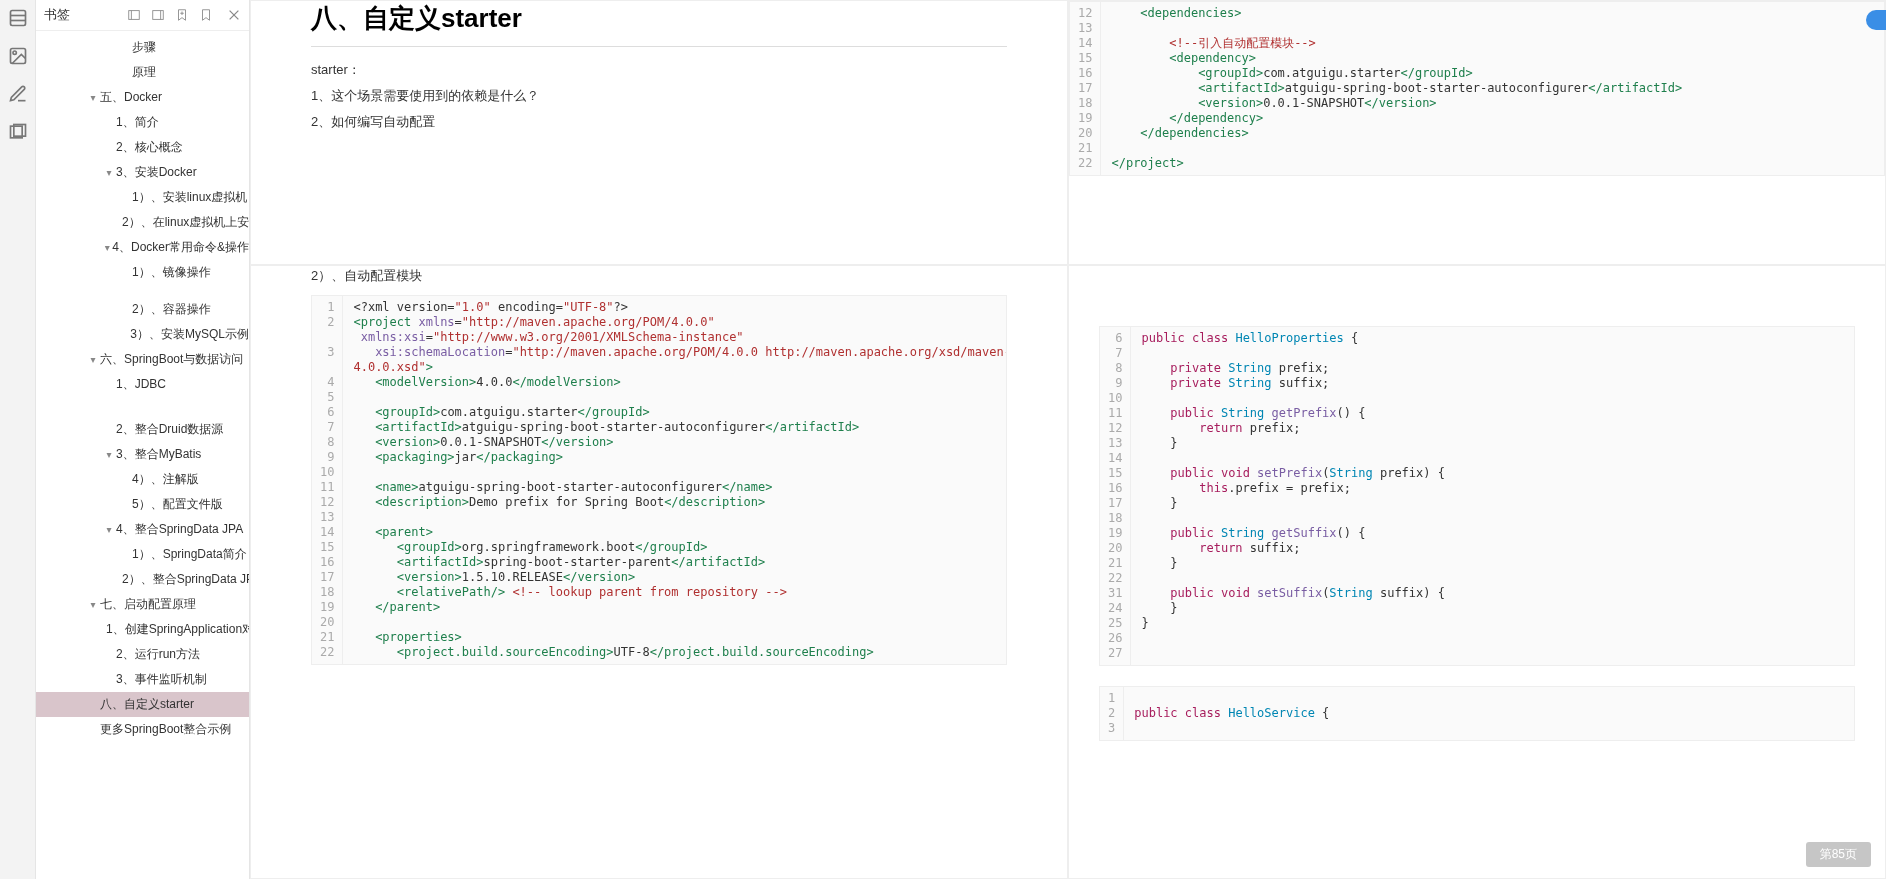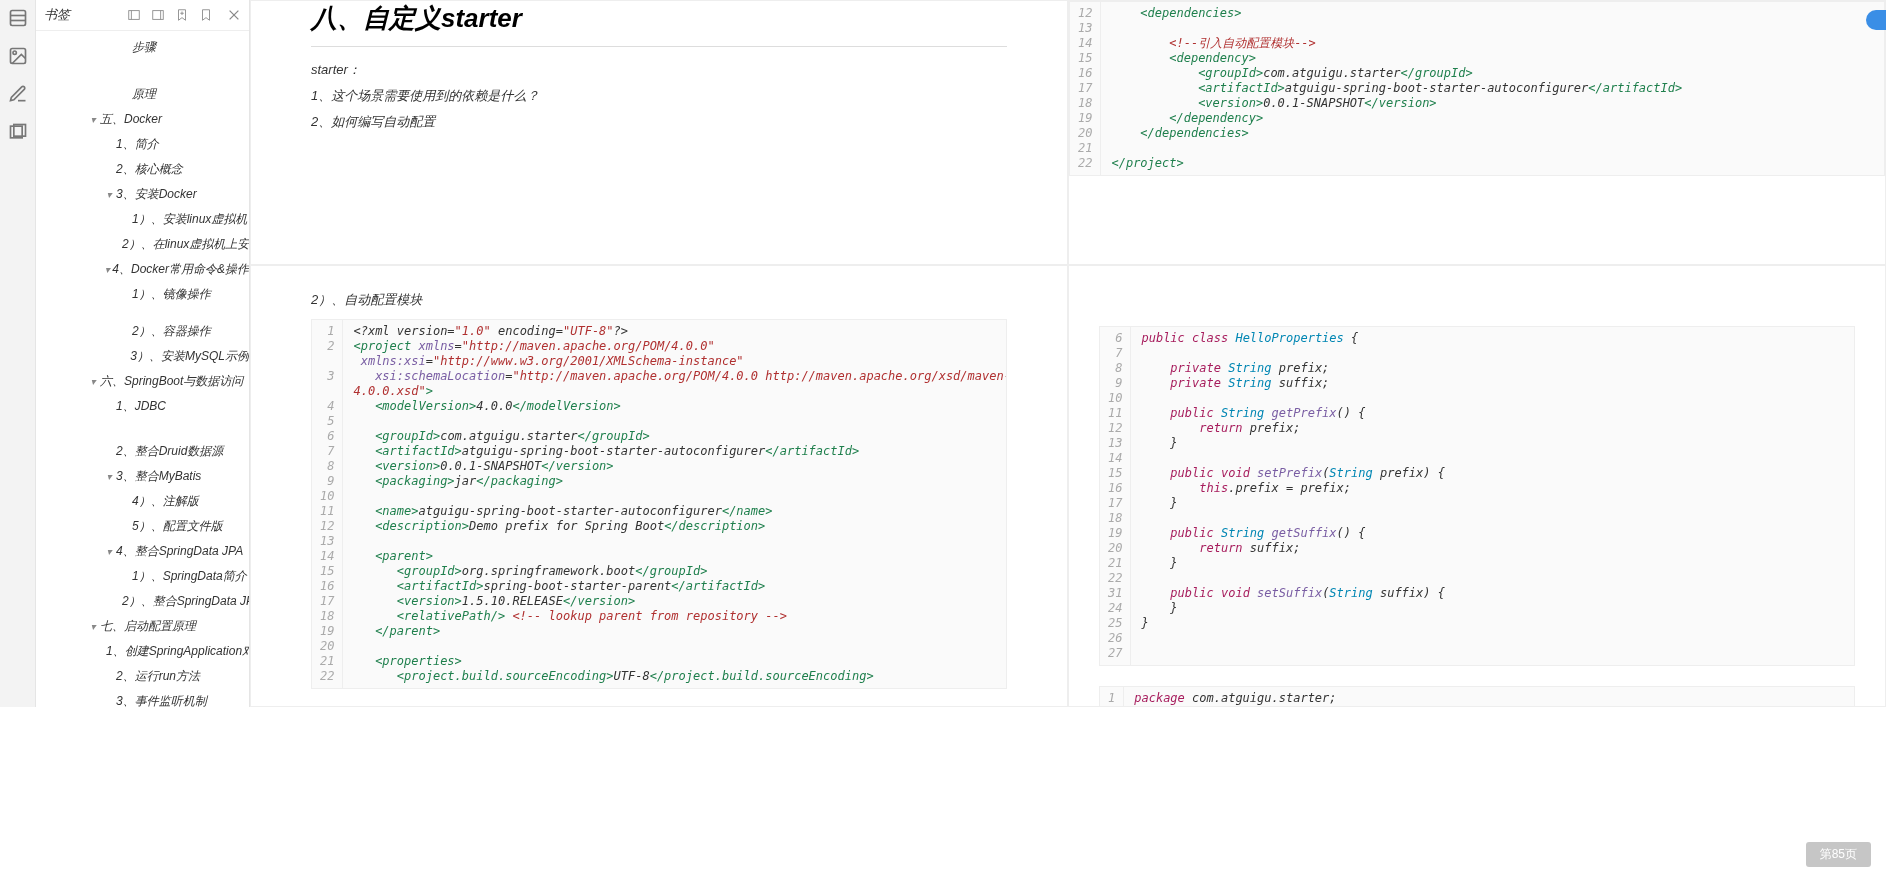--- a/index.html
+++ b/index.html
@@ -1,37 +1,37 @@
 <!DOCTYPE html>
 <html><head>
 <meta charset="utf-8">
 <style>
 * { margin: 0; padding: 0; box-sizing: border-box; }
 body { font-family: -apple-system, "Segoe UI", Arial, sans-serif; font-size: 13px; color: #333; background: #fff; overflow: hidden; }
-.app { display: flex; height: 707px; width: 1886px; font-style: italic; }
+.app { display: flex; height: 879px; width: 1886px; }
 .iconbar { width: 36px; background: #f3f3f3; display: flex; flex-direction: column; align-items: center; padding-top: 8px; gap: 18px; border-right: 1px solid #e5e5e5; }
 .iconbar .ic { width: 20px; height: 20px; color: #777; cursor: pointer; }
 .sidebar { width: 214px; background: #fff; display: flex; flex-direction: column; border-right: 1px solid #e5e5e5; position: relative; }
 .sb-head { display: flex; align-items: center; padding: 6px 8px; border-bottom: 1px solid #eee; gap: 8px; }
 .sb-title { font-size: 13px; color: #333; }
 .sb-hicons { display: flex; gap: 10px; margin-left: auto; }
 .sb-hicons .hi { width: 14px; height: 14px; color: #888; cursor: pointer; }
 .sb-close { width: 14px; height: 14px; color: #888; cursor: pointer; margin-left: 6px; }
 .tree { flex: 1; overflow-y: auto; padding: 4px 0; }
 .tree::-webkit-scrollbar { width: 8px; }
 .tree::-webkit-scrollbar-thumb { background: #ccc; border-radius: 4px; }
 .node { display: flex; align-items: center; height: 25px; cursor: pointer; font-size: 12px; color: #333; white-space: nowrap; overflow: hidden; text-overflow: ellipsis; }
 .node.active { background: #d9c5cb; }
 .caret { width: 10px; display: inline-block; text-align: center; color: #888; font-size: 10px; margin-right: 2px; }
 .content { flex: 1; display: grid; grid-template-columns: 1fr 1fr; grid-template-rows: 265px 1fr; overflow: hidden; background: #fff; }
 .pane { border: 1px solid #eee; overflow: auto; background: #fff; position: relative; }
 .pane-inner { padding: 0 60px; }
 .h1 { font-size: 26px; font-weight: 700; color: #000; margin-bottom: 10px; border-bottom: 1px solid #ddd; padding-bottom: 10px; }
 .ptxt { font-size: 13px; color: #333; line-height: 26px; }
-.sub { font-size: 13px; color: #333; margin: 25px 60px 10px; }
+.sub { font-size: 13px; color: #333; margin: 1px 60px 10px; }
 .codewrap { margin: 0 60px 20px; border: 1px solid #eee; background: #fafafa; display: flex; font-family: Consolas, Monaco, monospace; font-size: 12px; }
 .codewrap.noindent { margin: 0 0 20px 0; }
 .gutter { background: #fafafa; color: #aaa; text-align: right; padding: 4px 8px; user-select: none; border-right: 1px solid #eee; }
 .gutter div { line-height: 15px; height: 15px; }
 .code { padding: 4px 10px; flex: 1; overflow-x: auto; }
 .code div { line-height: 15px; height: 15px; white-space: pre; }
 .t-tag { color: #1e7f4c; }
 .t-attr { color: #795da3; }
 .t-str { color: #b03030; }
 .t-cmt { color: #b03030; }
@@ -91,21 +91,21 @@
       <svg class="sb-close" viewBox="0 0 16 16" fill="none" stroke="currentColor" stroke-width="1.5">
           <line x1="3" y1="3" x2="13" y2="13"></line>
           <line x1="13" y1="3" x2="3" y2="13"></line>
         </svg>
     </div>
     <div class="tree" id="tree">
         <div class="node" style="padding-left: 84px;">
           <span class="caret"></span>
           <span>步骤</span>
         </div>
-        <div class="node" style="padding-left: 84px; margin-top: 22px;">
+        <div class="node" style="padding-left: 84px;">
           <span class="caret"></span>
           <span>原理</span>
         </div>
         <div class="node" style="padding-left: 52px;">
           <span class="caret">▾</span>
           <span>五、Docker</span>
         </div>
         <div class="node" style="padding-left: 68px;">
           <span class="caret"></span>
           <span>1、简介</span>
@@ -355,21 +355,20 @@
             <div>&nbsp;</div>
           </div>
       </div>
       <div class="codewrap noindent" style="margin:0 30px 20px">
         <div class="gutter" id="g-br2">
             <div>1</div>
             <div>2</div>
             <div>3</div>
           </div>
         <div class="code" id="c-br2">
-            <div><span class="t-kw">package</span><span class="t-plain"> com.atguigu.starter;</span></div>
             <div>&nbsp;</div>
             <div><span class="t-kw">public</span><span class="t-plain"> </span><span class="t-kw">class</span><span class="t-plain"> </span><span class="t-type">HelloService</span><span class="t-plain"> {</span></div>
           </div>
       </div>
     </div>
   </div>
 </div>
 
 <div class="pagebadge">第85页</div>
 <div class="helpbtn"></div>

